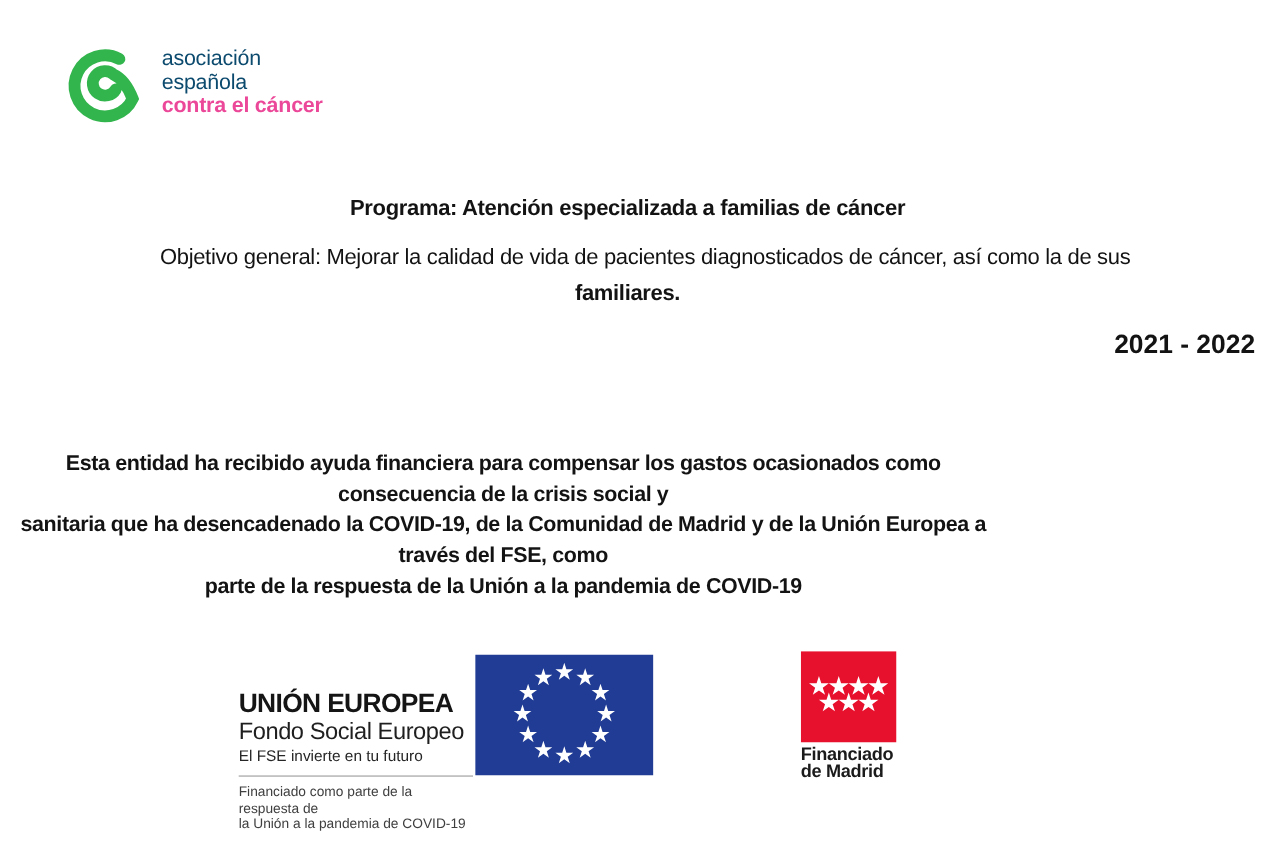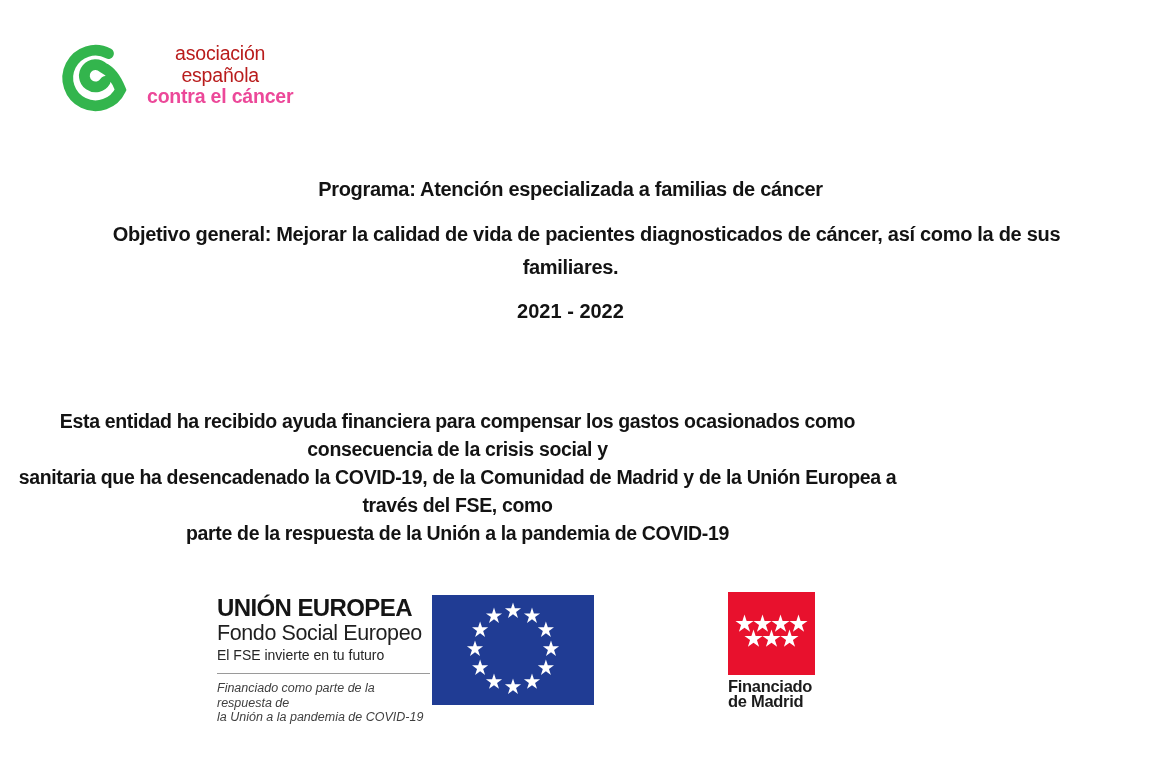--- a/index.html
+++ b/index.html
@@ -10,41 +10,41 @@
     width: 1157px;
     height: 780px;
     background: #ffffff;
     overflow: hidden;
   }
 
   
   .brand { position: absolute; left: 57px; top: 38px; display: flex; }
   .brand-icon { width: 77px; height: 77px; flex: 0 0 auto; }
   .brand-text { margin-left: 13px; padding-top: 5px; font-size: 19.5px; line-height: 21.5px; letter-spacing: -0.2px; }
-  .brand-line-gray { color: #b91c1c; font-weight: normal; text-align: center; }
+  .brand-line-gray { color: #0c4a6e; font-weight: normal; }
   .brand-line-dark { color: #ec4899; font-weight: bold; }
 
   
   .center-line { position: absolute; left: 0; width: 1141px; text-align: center; color: #131313; }
   .h-title      { top: 178px; font-size: 20px; font-weight: bold; letter-spacing: -0.3px; }
-  .h-objective1 { top: 223px; font-size: 20px; font-weight: bold; letter-spacing: -0.3px; padding-left: 32px; }
+  .h-objective1 { top: 223px; font-size: 20px; font-weight: normal; letter-spacing: -0.3px; padding-left: 32px; }
   .h-objective2 { top: 256px; font-size: 20px; font-weight: bold; letter-spacing: -0.3px; }
-  .h-period     { top: 300px; font-size: 20px; font-weight: bold; }
+  .h-period     { top: 300px; font-size: 24px; font-weight: bold; text-align: right; }
 
   
   .funding { position: absolute; left: 0; top: 407px; width: 915px; text-align: center;
              font-size: 19.5px; font-weight: bold; line-height: 28px; letter-spacing: -0.35px; color: #131313; }
 
   
   .eu-text { position: absolute; left: 217px; top: 595px; width: 215px; }
-  .eu-title    { font-size: 24px; font-weight: bold; letter-spacing: -0.6px; color: #151515; line-height: 26px; }
+  .eu-title    { font-size: 24px; font-weight: bold; letter-spacing: -0.6px; color: #151515; line-height: 26px; margin-top: 32px; }
   .eu-subtitle { font-size: 21.5px; font-weight: normal; letter-spacing: -0.4px; color: #1f1f1f; line-height: 25px; }
   .eu-tagline  { font-size: 14px; font-weight: normal; color: #262626; line-height: 17px; margin-top: 1px; }
   .eu-divider  { width: 213px; height: 0; border-top: 1px solid #9a9a9a; margin-top: 9px; }
-  .eu-caption  { font-size: 12.5px; color: #3f3f3f; line-height: 14.5px; font-style: italic; }
+  .eu-caption  { font-size: 12.5px; color: #3f3f3f; line-height: 14.5px; }
   .eu-caption.first { margin-top: 7px; }
   .eu-flag { position: absolute; left: 432px; top: 595px; width: 162px; height: 110px; }
 
   
   .madrid-flag { position: absolute; left: 728px; top: 592px; width: 87px; height: 83px; }
   .madrid-name { position: absolute; left: 728px; top: 679px; font-size: 16.5px; font-weight: bold;
                  line-height: 15px; letter-spacing: -0.3px; color: #1b1b1b; }
 </style>
 </head>
 <body>

